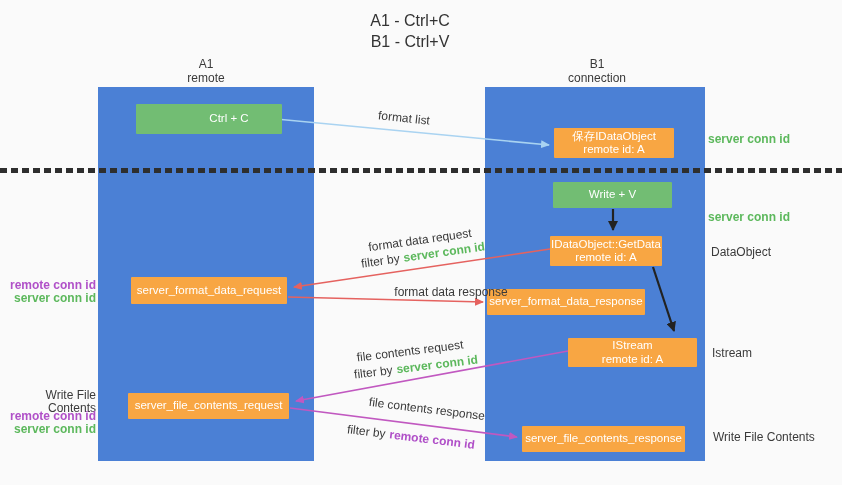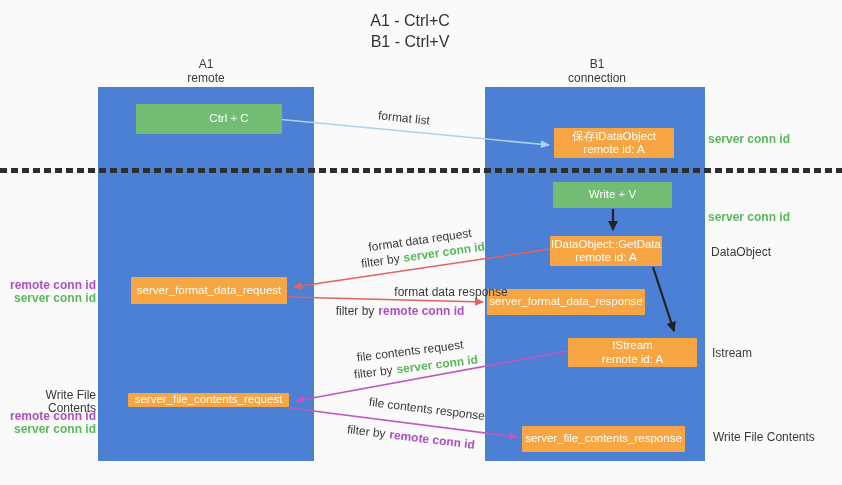--- a/index.html
+++ b/index.html
@@ -44,21 +44,21 @@
     color:#fff;font-size:11.5px;line-height:13.5px;text-align:center;border-radius:1px;}
   .node-green{background:var(--box-green);}
   .node-orange{background:var(--box-orange);}
   .ctrl-c{left:136px;top:104px;width:106px;height:30px;padding-left:40px;}
   .save-idataobject{left:554px;top:128px;width:120px;height:30px;text-align:center;}
   .ctrl-v{left:553px;top:182px;width:119px;height:26px;}
   .getdata{left:550px;top:236px;width:112px;height:30px;}
   .format-request{left:131px;top:277px;width:156px;height:27px;}
   .format-response{left:487px;top:289px;width:158px;height:26px;}
   .istream-box{left:568px;top:338px;width:129px;height:29px;}
-  .file-request{left:128px;top:393px;width:161px;height:14px;}
+  .file-request{left:128px;top:393px;width:161px;height:26px;}
   .file-response{left:522px;top:426px;width:163px;height:26px;}
   
   .side-label{font-size:12px;line-height:13px;white-space:nowrap;z-index:5;}
   .green-text{color:var(--text-green);font-weight:bold;}
   .purple-text{color:var(--text-purple);font-weight:bold;}
   .right-server-top{left:708px;top:133px;}
   .right-server-mid{left:708px;top:211px;}
   .right-dataobject{left:711px;top:246px;}
   .right-istream{left:712px;top:347px;}
   .right-write{left:713px;top:431px;}
@@ -161,23 +161,20 @@
   </div>
 
   <div class="abs arrow-label lbl-format-list">format list</div>
 
   <div class="abs arrow-label lbl-fdr">format data request</div>
   <div class="abs arrow-label lbl-fsc1">
     <span class="filter-prefix">filter by</span><span class="green-text">server conn id</span>
   </div>
 
   <div class="abs arrow-label lbl-fdresp">format data response</div>
-  <div class="abs arrow-label lbl-frc1">
-    <span class="filter-prefix">filter by</span><span class="purple-text">remote conn id</span>
-  </div>
 
   <div class="abs arrow-label lbl-fcr">file contents request</div>
   <div class="abs arrow-label lbl-fsc2">
     <span class="filter-prefix">filter by</span><span class="green-text">server conn id</span>
   </div>
 
   <div class="abs arrow-label lbl-fcresp">file contents response</div>
   <div class="abs arrow-label lbl-frc2">
     <span class="filter-prefix">filter by</span><span class="purple-text">remote conn id</span>
   </div>

